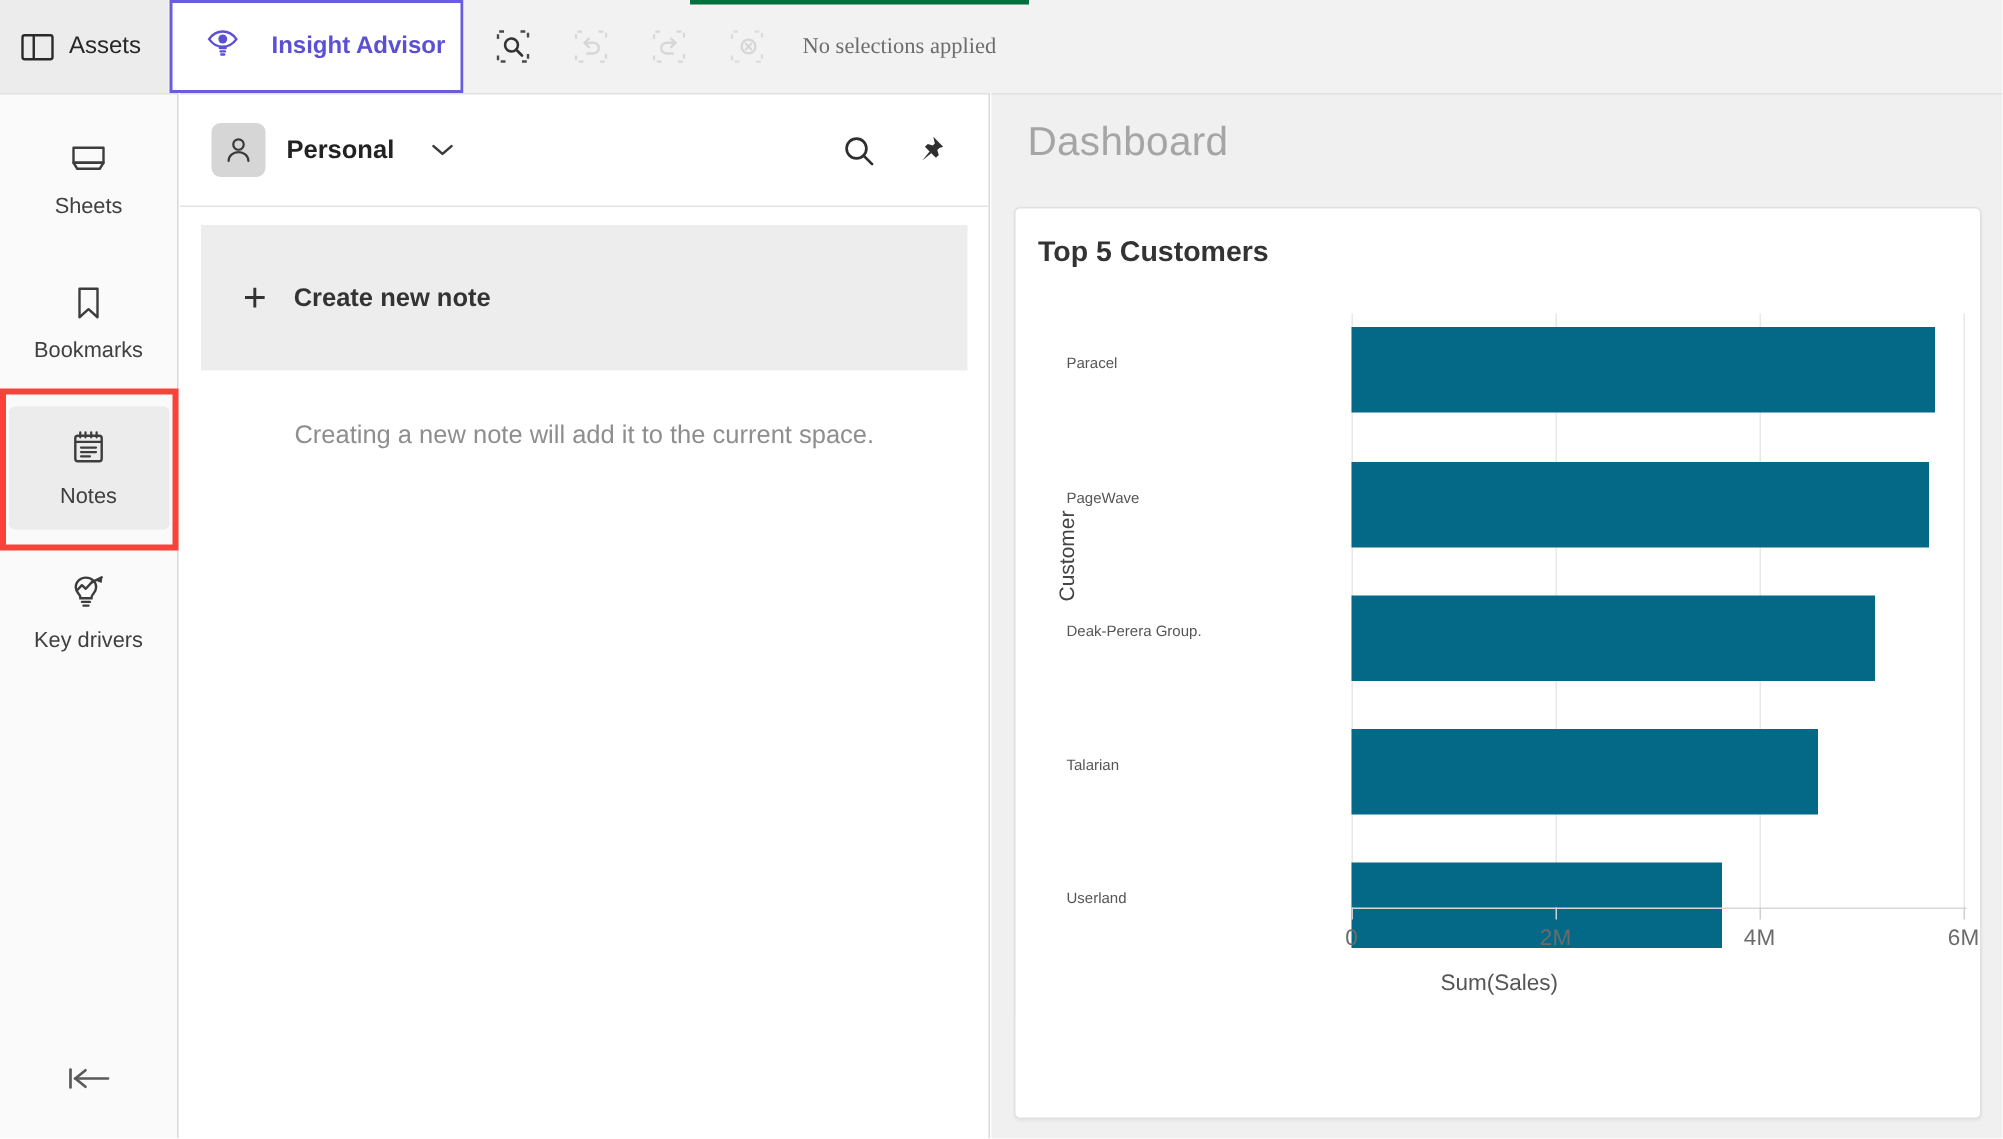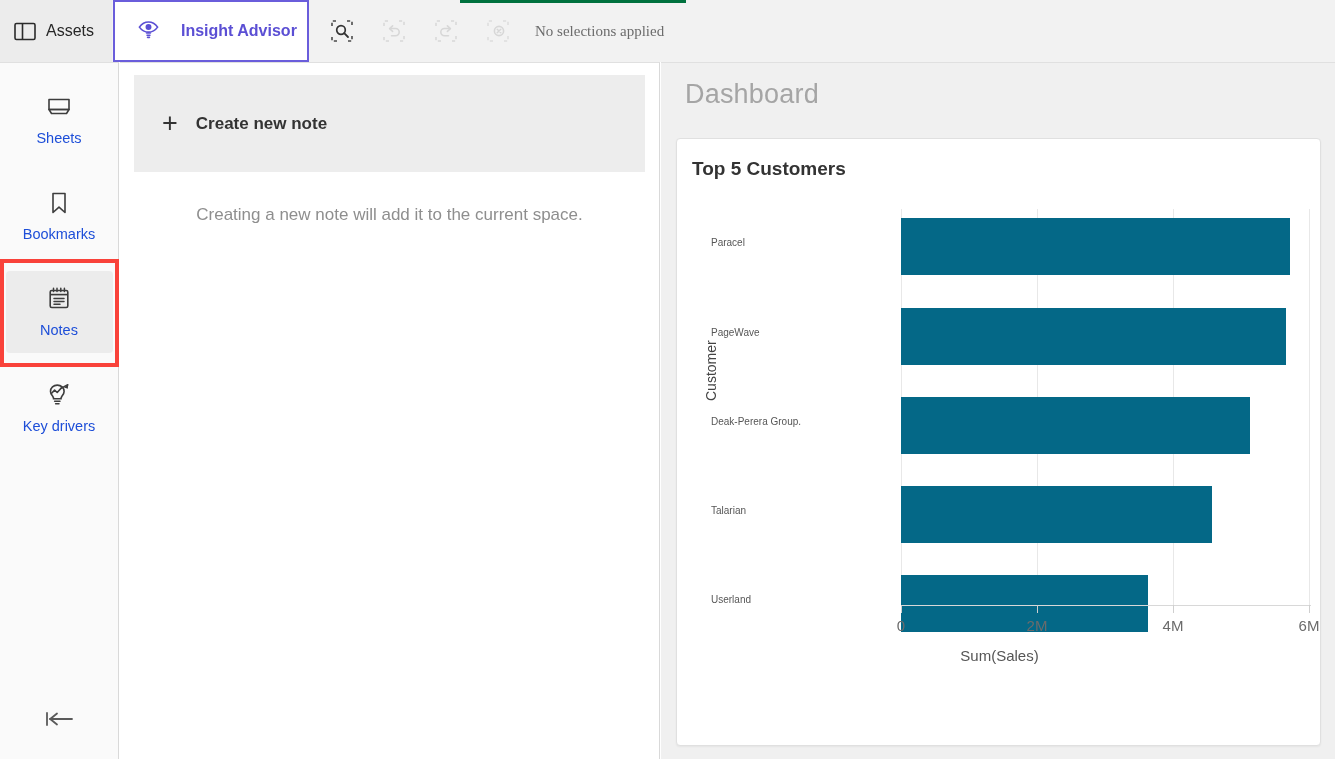--- a/index.html
+++ b/index.html
@@ -64,21 +64,21 @@
     border-top: 1px solid #e0e0e0;
   }
   .rail-item {
     position: relative;
     width: 107px; height: 82px; margin: 0 auto;
     display: flex; flex-direction: column; align-items: center; justify-content: center;
     gap: 7px;
     border-radius: 4px;
     cursor: pointer;
   }
-  .rail-item .lbl { font-size: 14.5px; color: #1d4ed8; }
+  .rail-item .lbl { font-size: 14.5px; color: #404040; }
   .rail-item.active { background: #ececec; }
   .rail-spacer-1 { height: 16px; }
   .rail-spacer-2 { height: 14px; }
   .rail-spacer-3 { height: 14px; }
   .rail-spacer-4 { height: 14px; }
 
   .highlight-box {
     position: absolute; left: 0px; top: 259px; width: 119px; height: 108px;
     border: 4px solid #f9423a; pointer-events: none; z-index: 20;
   }
@@ -304,20 +304,46 @@
           <line x1="6" y1="9" x2="28" y2="9" stroke="#5a5a5a" stroke-width="1.8" stroke-linecap="round"></line>
           <path d="M13 3.5 6.2 9l6.8 5.5" fill="none" stroke="#5a5a5a" stroke-width="1.8" stroke-linecap="round" stroke-linejoin="round"></path>
         </svg>
       </span>
     </div>
   </div>
 
   <div class="highlight-box"></div>
 
   <div class="notes-panel">
+    <div class="notes-header">
+      <span class="avatar-box">
+        <svg width="22" height="22" viewBox="0 0 24 24">
+          <circle cx="12" cy="8" r="3.8" fill="none" stroke="#3a3a3a" stroke-width="1.6"></circle>
+          <path d="M4.8 20c0-4 3.2-6.4 7.2-6.4s7.2 2.4 7.2 6.4" fill="none" stroke="#3a3a3a" stroke-width="1.6" stroke-linecap="round"></path>
+        </svg>
+      </span>
+      <span class="space-name">Personal</span>
+      <span class="chev">
+        <svg width="16" height="10" viewBox="0 0 16 10">
+          <path d="M2 2.4 8 7.6 14 2.4" fill="none" stroke="#3a3a3a" stroke-width="1.7" stroke-linecap="round" stroke-linejoin="round"></path>
+        </svg>
+      </span>
+      <span class="hdr-spacer"></span>
+      <span class="hdr-icon">
+        <svg width="25" height="25" viewBox="0 0 25 25">
+          <circle cx="11" cy="11" r="6.6" fill="none" stroke="#2f2f2f" stroke-width="1.8"></circle>
+          <line x1="15.8" y1="15.8" x2="21.4" y2="21.4" stroke="#2f2f2f" stroke-width="1.8" stroke-linecap="round"></line>
+        </svg>
+      </span>
+      <span class="hdr-icon">
+        <svg width="22" height="22" viewBox="0 0 24 24">
+          <path d="M14.4 2.4 21.6 9.6l-2.8.9-1.5 1.5 1.1 3.6-2.1 2.1-4.6-4.6-5.3 6.5 6.5-5.3-4.6-4.6L10.4 7.6l3.6 1.1 1.5-1.5z" fill="#2f2f2f"></path>
+        </svg>
+      </span>
+    </div>
 
     <div class="create-note">
       <span class="plus">+</span>
       <span class="lbl">Create new note</span>
     </div>
 
     <div class="notes-hint">Creating a new note will add it to the current space.</div>
   </div>
 
   <div class="dash">

